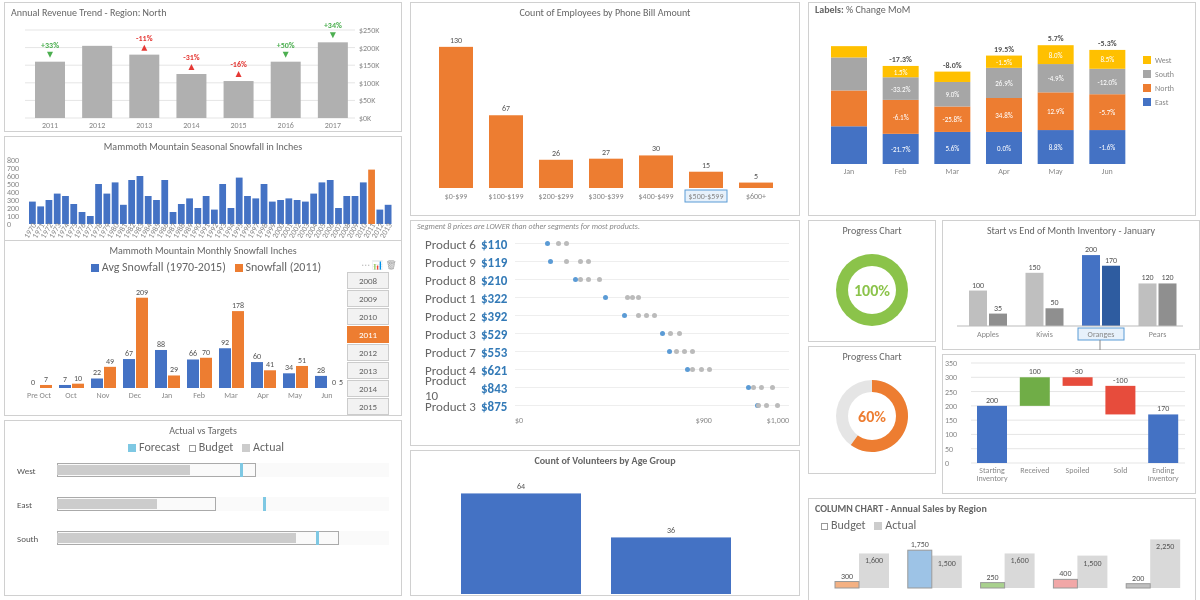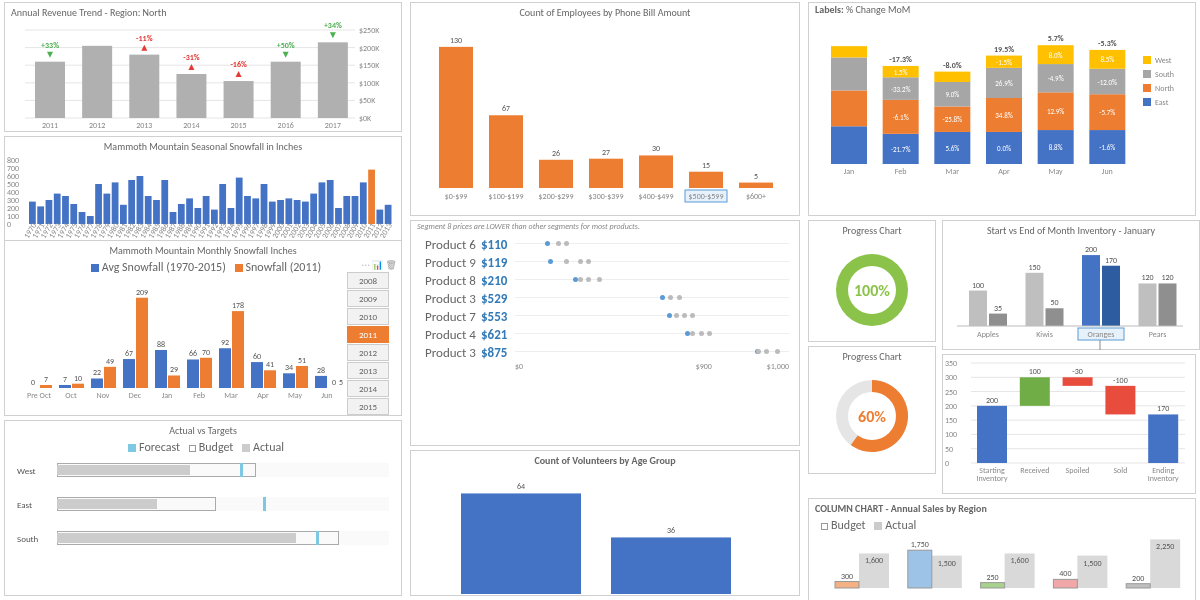--- a/index.html
+++ b/index.html
@@ -367,20 +367,42 @@
         <div class="prod-val">$210</div>
         <div class="prod-bar">
           <div style="position:absolute;left:0;right:0;top:4px;height:1px;background:#eee"></div>
           <span class="dot seg" style="left:21%"></span>
           <span class="dot oth" style="left:23%"></span>
           <span class="dot oth" style="left:26%"></span>
           <span class="dot oth" style="left:30%"></span>
         </div>
       </div>
       <div class="prod-row">
+        <div class="prod-nm">Product 1</div>
+        <div class="prod-val">$322</div>
+        <div class="prod-bar">
+          <div style="position:absolute;left:0;right:0;top:4px;height:1px;background:#eee"></div>
+          <span class="dot seg" style="left:32.2%"></span>
+          <span class="dot oth" style="left:40%"></span>
+          <span class="dot oth" style="left:42%"></span>
+          <span class="dot oth" style="left:44%"></span>
+        </div>
+      </div>
+      <div class="prod-row">
+        <div class="prod-nm">Product 2</div>
+        <div class="prod-val">$392</div>
+        <div class="prod-bar">
+          <div style="position:absolute;left:0;right:0;top:4px;height:1px;background:#eee"></div>
+          <span class="dot seg" style="left:39.2%"></span>
+          <span class="dot oth" style="left:44%"></span>
+          <span class="dot oth" style="left:47%"></span>
+          <span class="dot oth" style="left:50%"></span>
+        </div>
+      </div>
+      <div class="prod-row">
         <div class="prod-nm">Product 3</div>
         <div class="prod-val">$529</div>
         <div class="prod-bar">
           <div style="position:absolute;left:0;right:0;top:4px;height:1px;background:#eee"></div>
           <span class="dot seg" style="left:52.900000000000006%"></span>
           <span class="dot oth" style="left:56.00000000000001%"></span>
           <span class="dot oth" style="left:59%"></span>
         </div>
       </div>
       <div class="prod-row">
@@ -396,20 +418,31 @@
       </div>
       <div class="prod-row">
         <div class="prod-nm">Product 4</div>
         <div class="prod-val">$621</div>
         <div class="prod-bar">
           <div style="position:absolute;left:0;right:0;top:4px;height:1px;background:#eee"></div>
           <span class="dot seg" style="left:62.1%"></span>
           <span class="dot oth" style="left:64%"></span>
           <span class="dot oth" style="left:67%"></span>
           <span class="dot oth" style="left:70%"></span>
+        </div>
+      </div>
+      <div class="prod-row">
+        <div class="prod-nm">Product 10</div>
+        <div class="prod-val">$843</div>
+        <div class="prod-bar">
+          <div style="position:absolute;left:0;right:0;top:4px;height:1px;background:#eee"></div>
+          <span class="dot seg" style="left:84.3%"></span>
+          <span class="dot oth" style="left:86%"></span>
+          <span class="dot oth" style="left:89%"></span>
+          <span class="dot oth" style="left:93%"></span>
         </div>
       </div>
       <div class="prod-row">
         <div class="prod-nm">Product 3</div>
         <div class="prod-val">$875</div>
         <div class="prod-bar">
           <div style="position:absolute;left:0;right:0;top:4px;height:1px;background:#eee"></div>
           <span class="dot seg" style="left:87.5%"></span>
           <span class="dot oth" style="left:88%"></span>
           <span class="dot oth" style="left:91%"></span>

